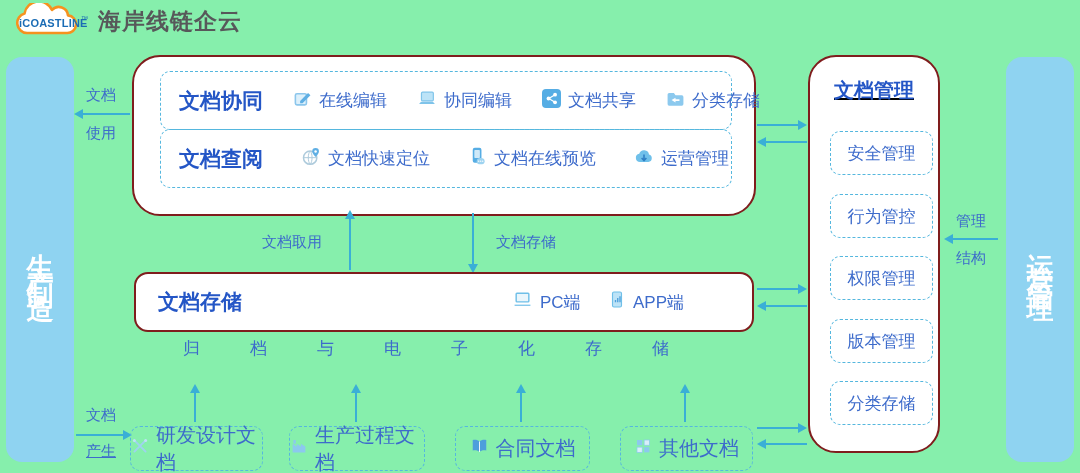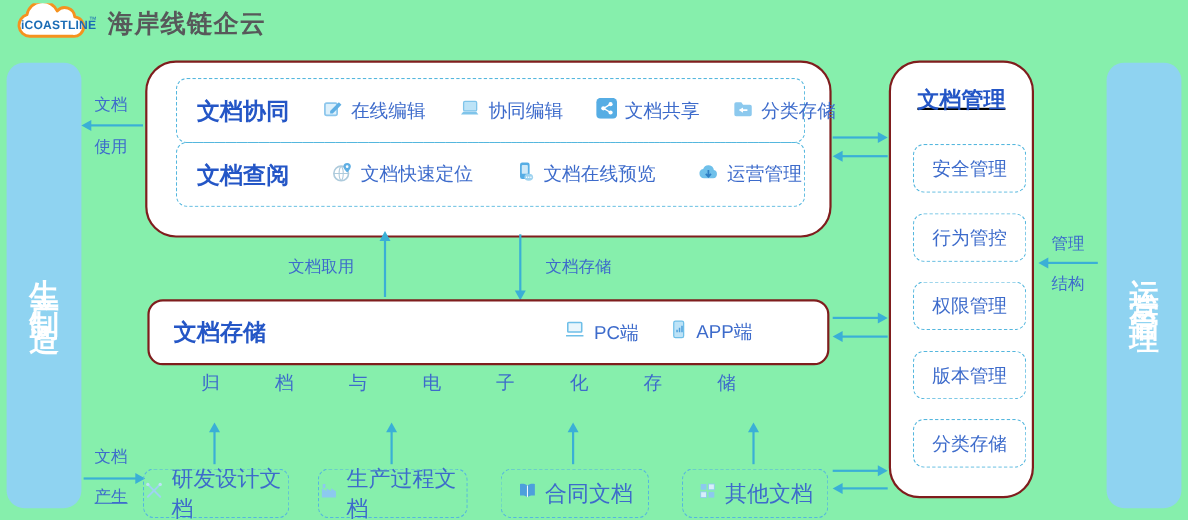--- a/index.html
+++ b/index.html
@@ -188,21 +188,21 @@
   <div class="arrow av head-u" style="left:684px;top:392px;height:30px;"></div>
 
   <div class="dashed-box mini-box" style="left:130px;top:426px;width:131px;height:43px;">
     <span><svg width="18" height="18" viewBox="0 0 24 24">
           <path d="M4.5 4.5l15 15M19.5 4.5l-15 15" stroke="#9ED3F0" stroke-width="2.4" stroke-linecap="round"></path>
           <circle cx="4.5" cy="4.5" r="2" fill="#BDE3F7"></circle>
           <circle cx="19.5" cy="4.5" r="2" fill="#BDE3F7"></circle>
         </svg></span>
     <span>研发设计文档</span>
   </div>
-  <div class="dashed-box mini-box" style="left:289px;top:426px;width:134px;height:43px;">
+  <div class="dashed-box mini-box" style="left:289px;top:426px;width:134px;height:43px;font-family:Liberation Mono, monospace;">
     <span><svg width="18" height="18" viewBox="0 0 24 24">
           <path d="M3.5 20.5V9l5.5 3.5V9l5.5 3.5V9l6 3.8v7.7z" fill="#8CC9EE"></path>
           <rect x="4.5" y="4" width="3.2" height="5" fill="#8CC9EE"></rect>
         </svg></span>
     <span>生产过程文档</span>
   </div>
   <div class="dashed-box mini-box" style="left:455px;top:426px;width:133px;height:43px;">
     <span><svg width="19" height="18" viewBox="0 0 24 24">
           <path d="M12 6C10 4 7 3.5 3 4v14c4-.5 7 0 9 2 2-2 5-2.5 9-2V4c-4-.5-7 0-9 2z" fill="#4D9FDC"></path>
           <path d="M12 6v14" stroke="#fff" stroke-width="1.2"></path>

